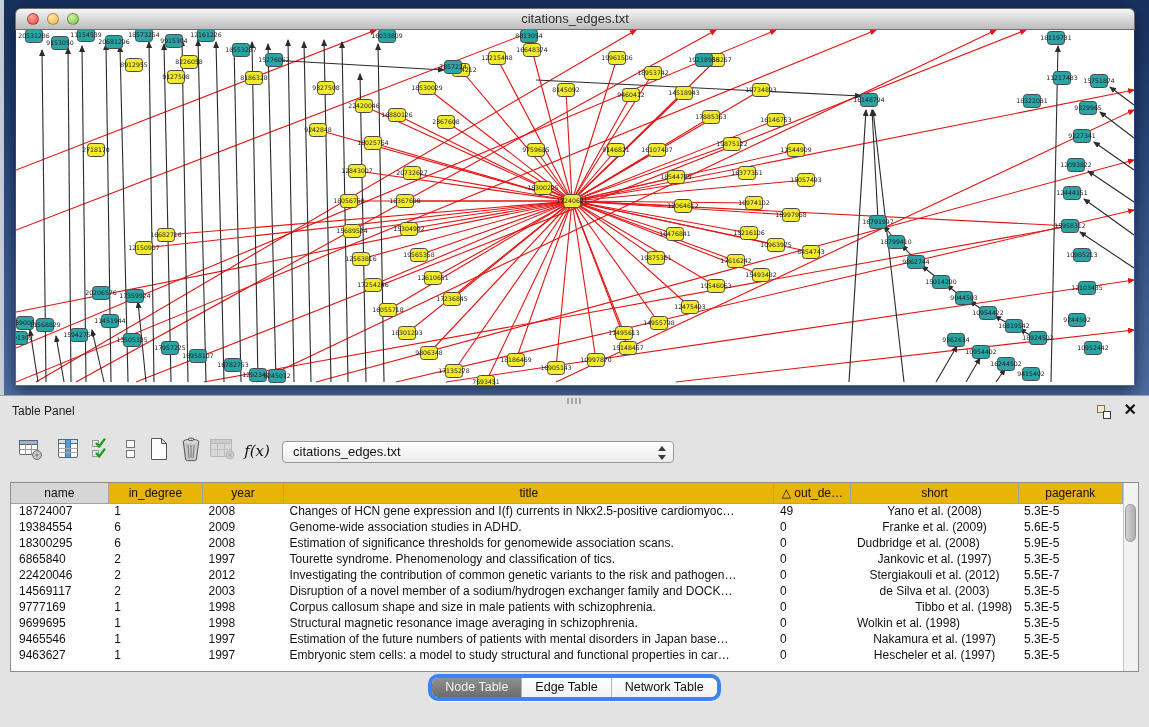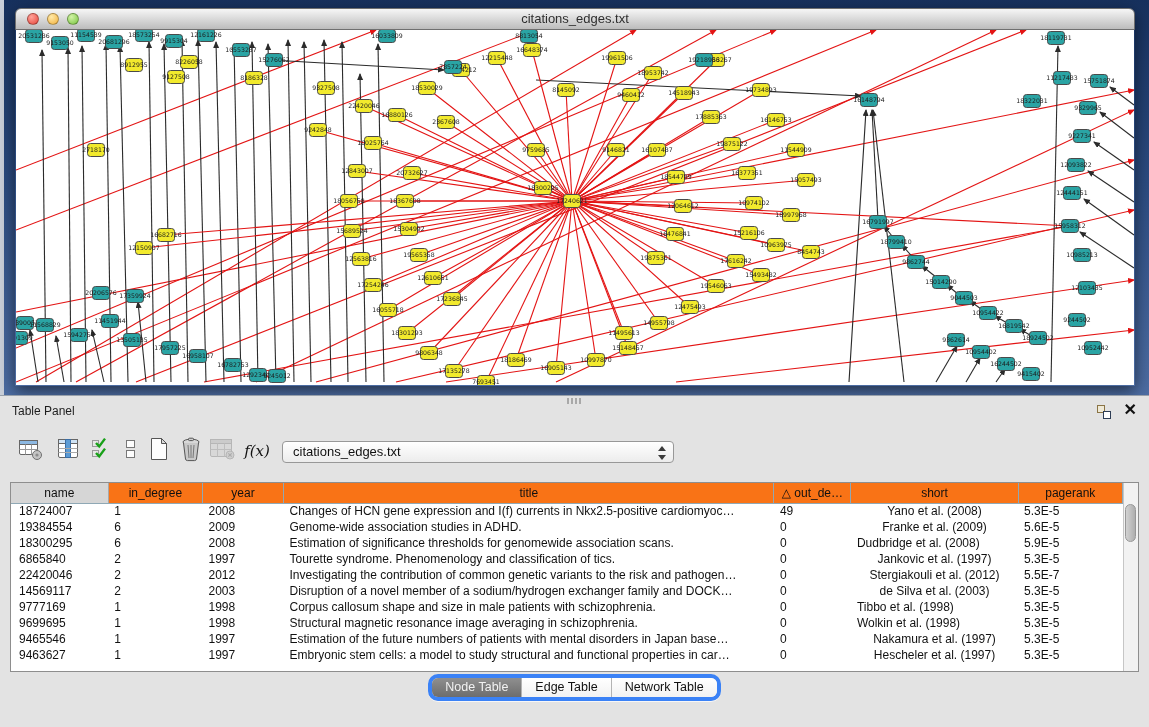--- a/index.html
+++ b/index.html
@@ -45,21 +45,21 @@
   .dd-arrows .up{top:1px;border-bottom:5px solid #3c3c3c}
   .dd-arrows .dn{bottom:1px;border-top:5px solid #3c3c3c}
 
   .table-wrap{position:absolute;left:10px;top:86px;width:1129px;height:190px;background:#fff;
               border:1px solid #8e8e8e;box-sizing:border-box;overflow:hidden}
   table{border-collapse:collapse;table-layout:fixed;width:1112px;font-size:12px;color:#111}
   th{height:20px;font-weight:normal;font-size:12px;color:#101010;
      border-right:1px solid #8fa8b5;border-bottom:1px solid #8fa8b5;
      overflow:hidden;white-space:nowrap;text-overflow:ellipsis;padding:0 4px;box-sizing:border-box}
   th.hdr-gray{background:#d6d6d6;border-right-color:#a8a8a8}
-  th.hdr-blue{background:#f97316}
+  th.hdr-blue{background:#eab308}
   td{height:16px;padding:0 6px;white-space:nowrap;overflow:hidden;text-overflow:ellipsis;box-sizing:border-box}
   td:first-child{padding-left:8px}
   .vscroll{position:absolute;right:0;top:0;width:15px;height:188px;background:#f2f2f2;border-left:1px solid #c6c6c6;box-sizing:border-box}
   .vthumb{position:absolute;left:1px;top:21px;width:11px;height:38px;border:1px solid #979797;
           background:linear-gradient(90deg,#d2d2d2,#aeaeae);border-radius:6px;box-sizing:border-box}
 
   .tabbar{position:absolute;left:0;top:278px;width:100%;display:flex;justify-content:center}
   .seg{display:flex;border:4px solid #3b82f6;border-radius:10px;overflow:hidden;height:19px;box-shadow:0 1px 0 rgba(255,255,255,.7)}
   .seg-item{padding:0 13px;line-height:19px;font-size:12.5px;color:#111;
             background:linear-gradient(#ffffff,#f2f2f2);border-right:1px solid #b3b3b3}
@@ -884,21 +884,21 @@
             <td>0</td>
             <td style="text-align: center;">de Silva et al. (2003)</td>
             <td>5.3E-5</td>
           </tr>
           <tr>
             <td>9777169</td>
             <td>1</td>
             <td>1998</td>
             <td>Corpus callosum shape and size in male patients with schizophrenia.</td>
             <td>0</td>
-            <td style="text-align: left;">Tibbo et al. (1998)</td>
+            <td style="text-align: right;">Tibbo et al. (1998)</td>
             <td>5.3E-5</td>
           </tr>
           <tr>
             <td>9699695</td>
             <td>1</td>
             <td>1998</td>
             <td>Structural magnetic resonance image averaging in schizophrenia.</td>
             <td>0</td>
             <td style="">Wolkin et al. (1998)</td>
             <td>5.3E-5</td>

